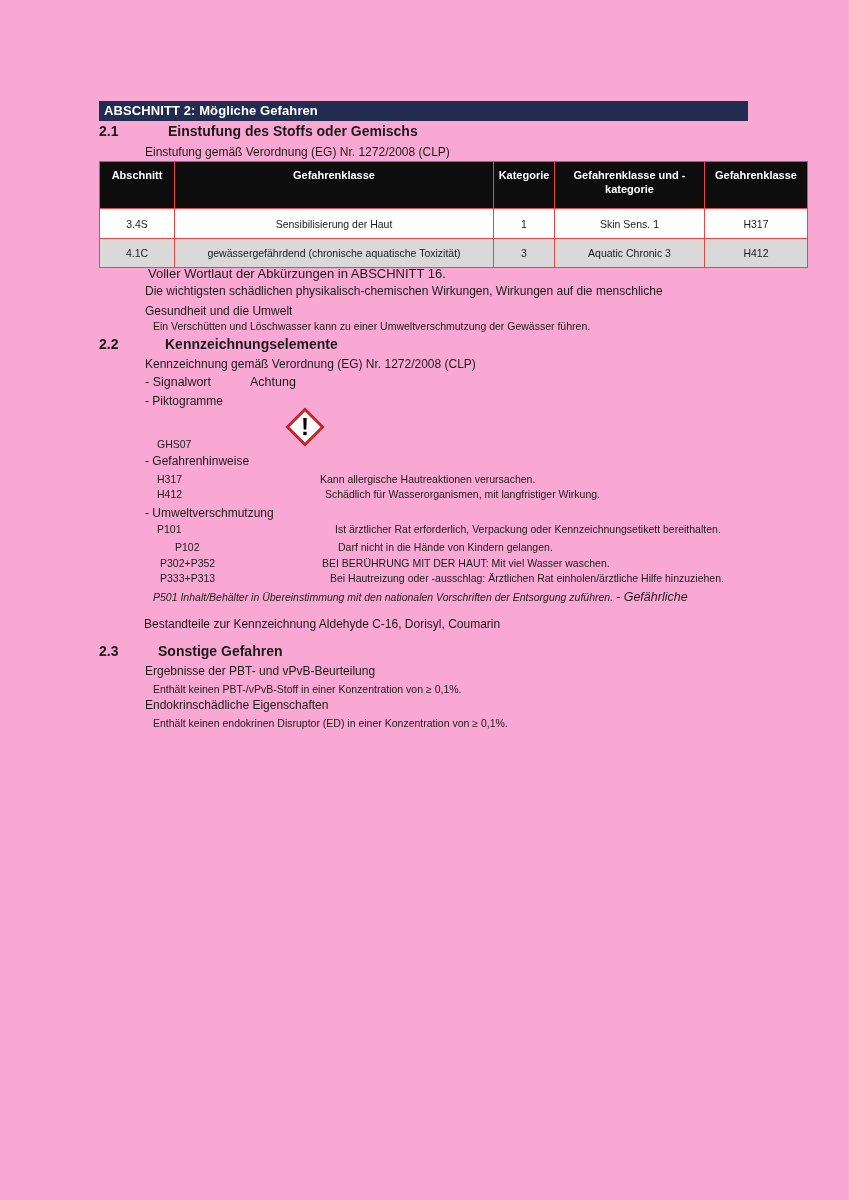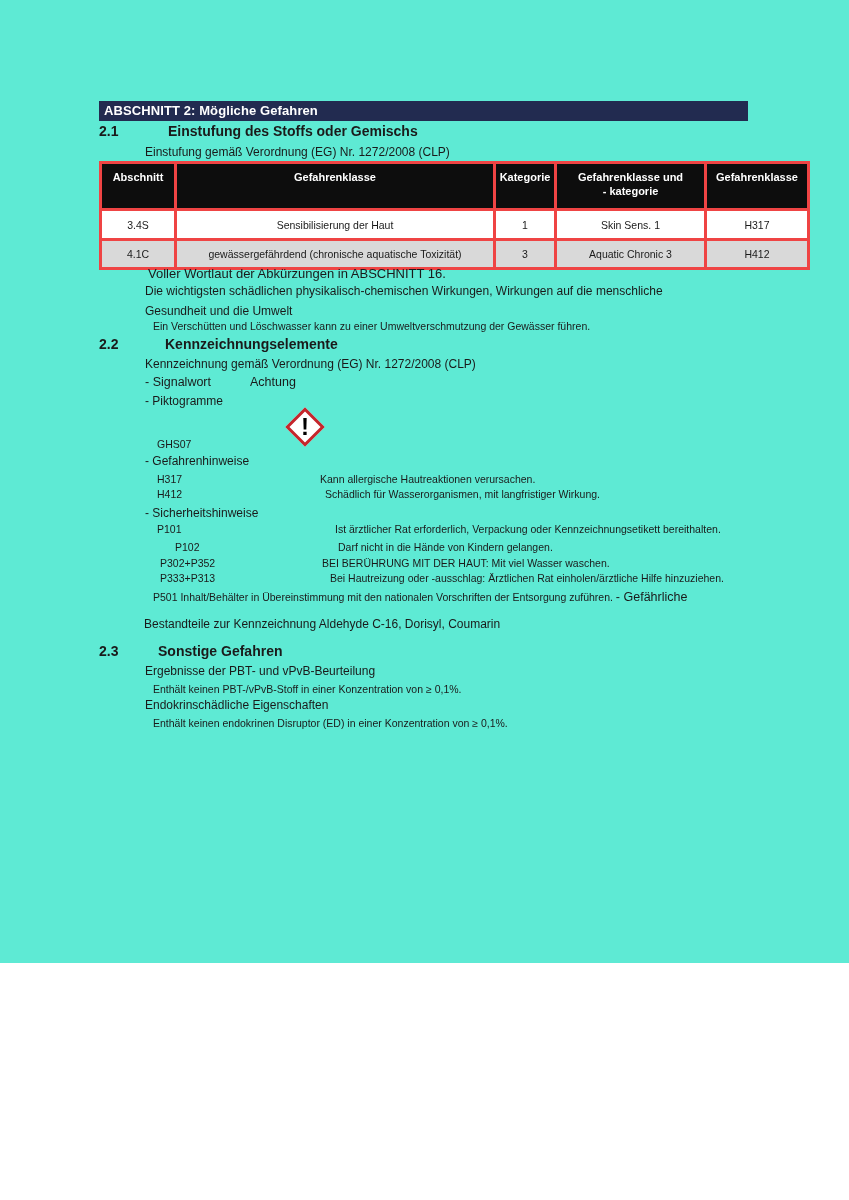--- a/index.html
+++ b/index.html
@@ -1,20 +1,20 @@
 <!DOCTYPE html>
 <html><head>
 <meta charset="utf-8">
 <style>
   * { margin:0; padding:0; box-sizing:border-box; }
   html,body { background:#ffffff; }
   .page {
     position:relative;
-    width:849px; height:963px;
-    background:#5eead4;
+    width:849px; height:1200px;
+    background:#f9a8d4;
     font-family:"Liberation Sans", sans-serif;
     color:#1a1a1a;
     overflow:hidden;
   }
   .abs { position:absolute; }
 
   
   .section-bar {
     left:99px; top:101px; width:649px; height:20px;
     background:#222b50; color:#ffffff;
@@ -32,21 +32,21 @@
   .body-line  { font-size:12px; line-height:17px; }
   .small-line { font-size:10.5px; line-height:14px; }
   .footnote   { font-size:13px;  line-height:13px; }
 
   
   table.cls {
     border-collapse:collapse; table-layout:fixed;
     width:708px; font-size:10.5px;
   }
   table.cls th, table.cls td {
-    border:3px solid #ef4444;
+    border:1px solid #ef4444;
     text-align:center; overflow:hidden;
   }
   table.cls th {
     background:#0d0d0d; color:#ffffff;
     font-size:11px; font-weight:bold;
     height:47px; vertical-align:top; padding-top:6px;
     line-height:14px;
   }
   table.cls td { background:#ffffff; height:30px; vertical-align:middle; }
   table.cls tr.alt td { background:#d9d9d9; height:29px; }
@@ -68,21 +68,21 @@
     background:#ffffff;
     transform:rotate(45deg);
   }
   .ghs-mark {
     position:absolute; left:0; top:0; width:40px; height:40px;
     display:flex; align-items:center; justify-content:center;
     font-size:24px; font-weight:900; color:#000000;
     line-height:1;
   }
 
-  .mixed-line { font-size:10.5px; line-height:17px; white-space:nowrap; }
+  .mixed-line { font-size:10.5px; line-height:17px; white-space:nowrap;font-style:italic; }
   .mixed-line .big { font-size:12.5px; }
 </style>
 </head>
 <body>
 
 <div class="page">
 
   <div class="abs section-bar">
     <span>ABSCHNITT 2: Mögliche Gefahren</span>
   </div>
@@ -154,21 +154,21 @@
   <div class="abs body-line" style="left:145px; top:453px;">- Gefahrenhinweise</div>
   <div class="abs stmt-row" style="left:157px; top:472px;">
     <span class="stmt-code">H317</span>
     <span>Kann allergische Hautreaktionen verursachen.</span>
   </div>
   <div class="abs stmt-row" style="left:157px; top:487px;">
     <span class="stmt-code">H412</span>
     <span style="padding-left:5px;text-align:right;">Schädlich für Wasserorganismen, mit langfristiger Wirkung.</span>
   </div>
 
-  <div class="abs body-line" style="left:145px; top:505px;">- Sicherheitshinweise</div>
+  <div class="abs body-line" style="left:145px; top:505px;">- Umweltverschmutzung</div>
   <div class="abs stmt-row" style="left:157px; top:522px;">
     <span class="stmt-code">P101</span>
     <span style="padding-left:15px;">Ist ärztlicher Rat erforderlich, Verpackung oder Kennzeichnungsetikett bereithalten.</span>
   </div>
   <div class="abs stmt-row" style="left:157px; top:540px;margin-left:18px;">
     <span class="stmt-code">P102</span>
     <span>Darf nicht in die Hände von Kindern gelangen.</span>
   </div>
   <div class="abs stmt-row" style="left:160px; top:556px;">
     <span class="stmt-code" style="flex-basis:162px; width:162px;">P302+P352</span>

